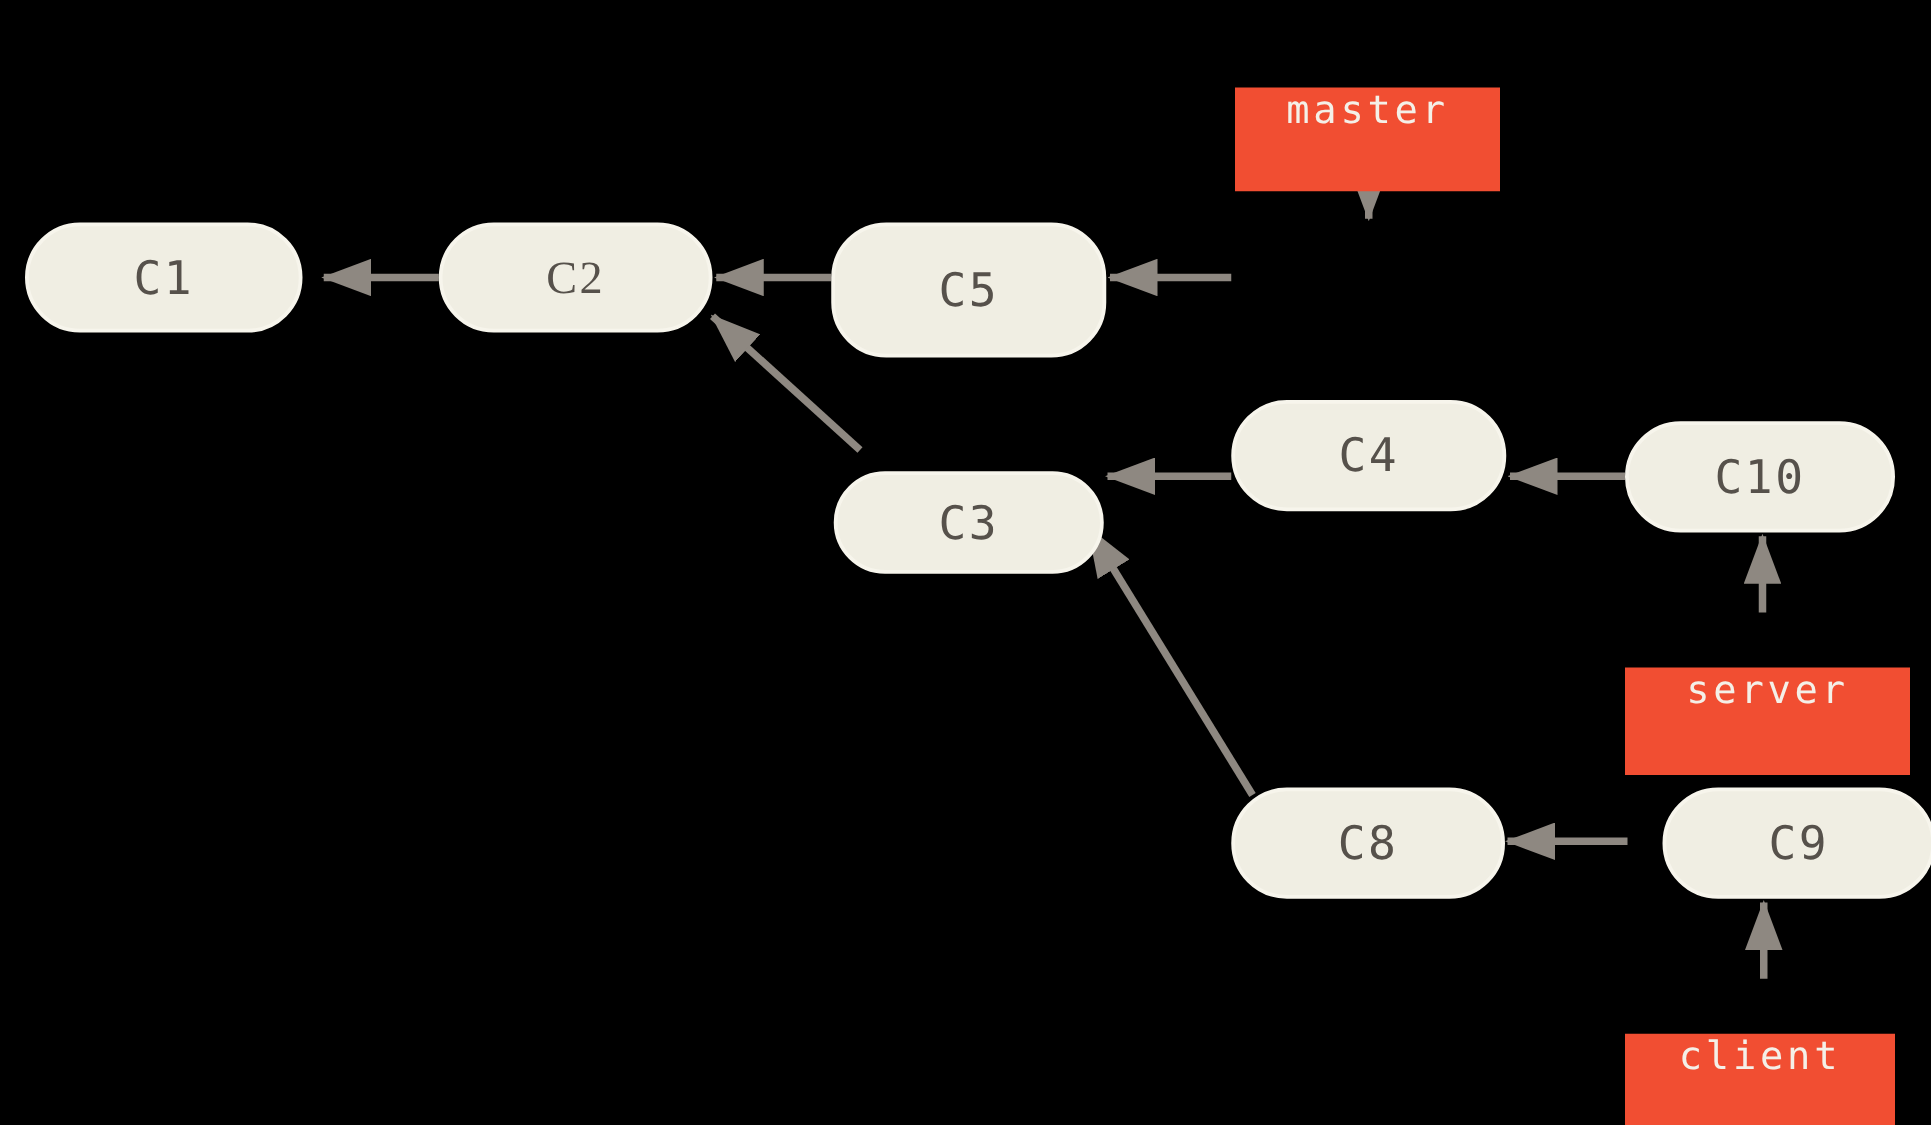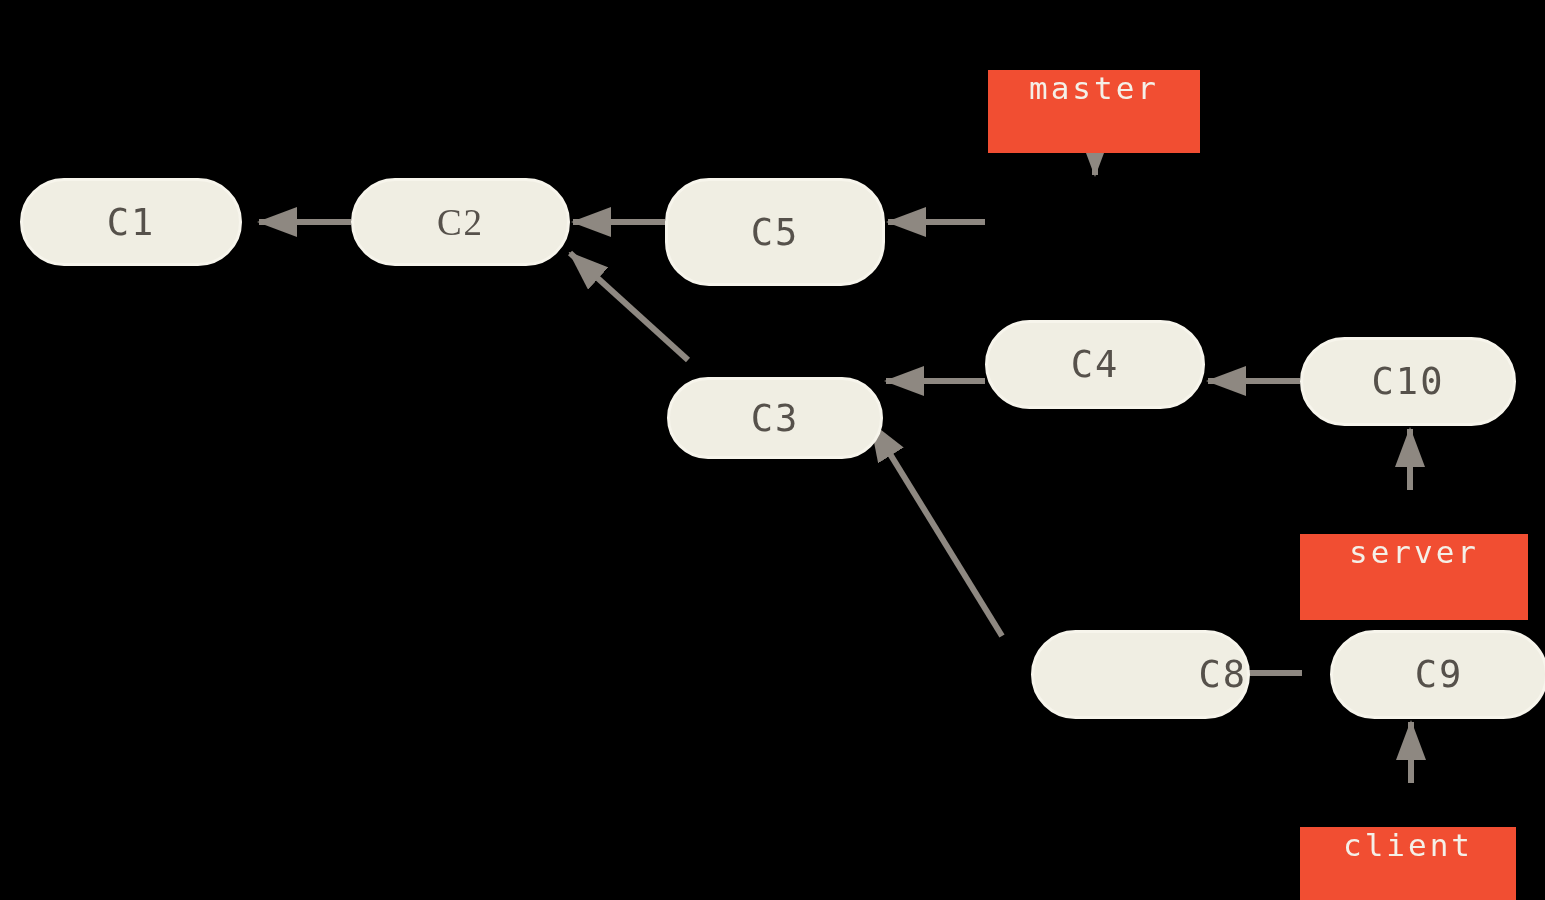--- a/index.html
+++ b/index.html
@@ -81,21 +81,21 @@
     </div>
     <div class="commit-node" style="left: 667px; top: 337px; width: 216px; height: 82px; border-radius: 44.5px; margin-top: 40px;">
       <span>C3</span>
     </div>
     <div class="commit-node" style="left: 985px; top: 320px; width: 220px; height: 89px; border-radius: 44.5px;">
       <span>C4</span>
     </div>
     <div class="commit-node" style="left: 1300px; top: 337px; width: 216px; height: 89px; border-radius: 44.5px;">
       <span>C10</span>
     </div>
-    <div class="commit-node" style="left: 1031px; top: 630px; width: 219px; height: 89px; border-radius: 44.5px; justify-content: flex-end;">
+    <div class="commit-node" style="left: 985px; top: 630px; width: 219px; height: 89px; border-radius: 44.5px;">
       <span>C8</span>
     </div>
     <div class="commit-node" style="left: 1330px; top: 630px; width: 218px; height: 89px; border-radius: 44.5px;">
       <span>C9</span>
     </div>
     <div class="branch-label" style="left: 988px; top: 27px; width: 212px; height: 83px;">
       <span>master</span>
     </div>
     <div class="branch-label" style="left: 1300px; top: 491px; width: 228px; height: 86px;">
       <span>server</span>

